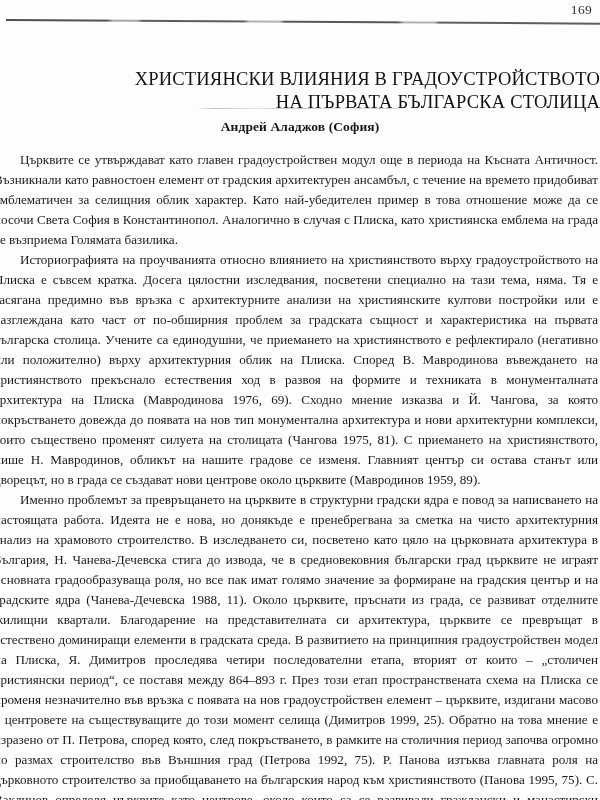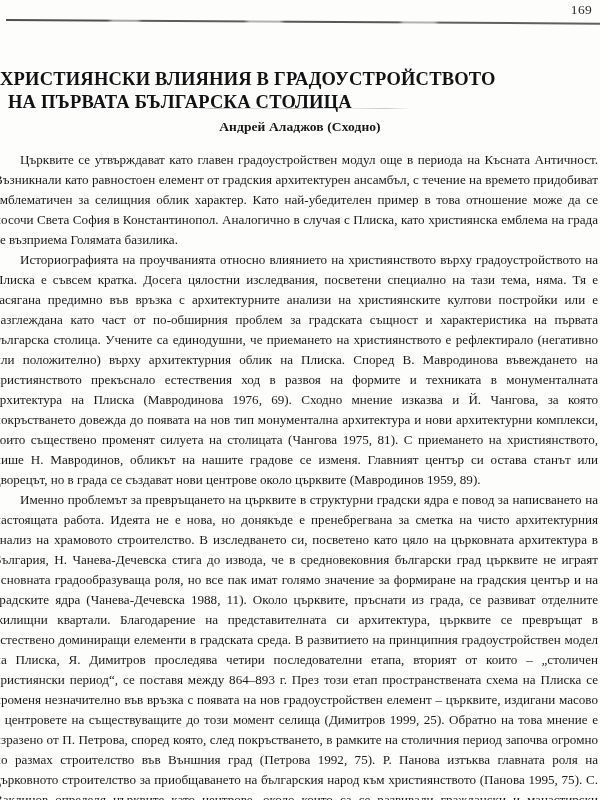--- a/index.html
+++ b/index.html
@@ -73,23 +73,23 @@
       rgba(90,90,90,0) 100%);
     opacity: .7;
   }
 
   
   .title {
     position: absolute;
     top: 56px;
     left: 0;
     width: 600px;
-    text-align: left;
+    text-align: right;
     font-family: "Liberation Serif", "DejaVu Serif", serif;
-    font-weight: bold;
+    font-weight: normal;
     font-size: 18.5px;
     line-height: 23px;
     letter-spacing: .2px;
     color: #101214;
   }
   .title .line2 { display: block; margin-left: 8px; }
 
   
   .byline {
     position: absolute;
@@ -139,21 +139,21 @@
 
   <div class="rule-top"></div>
 
   <h1 class="title">
     <span class="line1">ХРИСТИЯНСКИ ВЛИЯНИЯ В ГРАДОУСТРОЙСТВОТО</span>
     <span class="line2">НА ПЪРВАТА БЪЛГАРСКА СТОЛИЦА</span>
   </h1>
 
   <div class="rule-mid"></div>
 
-  <div class="byline">Андрей Аладжов (Сходно)</div>
+  <div class="byline">Андрей Аладжов (София)</div>
 
   <div class="body-text">
     <p>Църквите се утвърждават като главен градоустройствен модул още в периода на Късната Античност. Възникнали като равностоен елемент от градския архитектурен ансамбъл, с течение на времето придобиват емблематичен за селищния облик характер. Като най-убедителен пример в това отношение може да се посочи Света София в Константинопол. Аналогично в случая с Плиска, като християнска емблема на града се възприема Голямата базилика.</p>
     <p>Историографията на проучванията относно влиянието на християнството върху градоустройството на Плиска е съвсем кратка. Досега цялостни изследвания, посветени специално на тази тема, няма. Тя е засягана предимно във връзка с архитектурните анализи на християнските култови постройки или е разглеждана като част от по-обширния проблем за градската същност и характеристика на първата българска столица. Учените са единодушни, че приемането на християнството е рефлектирало (негативно или положително) върху архитектурния облик на Плиска. Според В. Мавродинова въвеждането на християнството прекъснало естествения ход в развоя на формите и техниката в монументалната архитектура на Плиска (Мавродинова 1976, 69). Сходно мнение изказва и Й. Чангова, за която покръстването довежда до появата на нов тип монументална архитектура и нови архитектурни комплекси, които съществено променят силуета на столицата (Чангова 1975, 81). С приемането на християнството, пише Н. Мавродинов, обликът на нашите градове се изменя. Главният център си остава станът или дворецът, но в града се създават нови центрове около църквите (Мавродинов 1959, 89).</p>
     <p>Именно проблемът за превръщането на църквите в структурни градски ядра е повод за написването на настоящата работа. Идеята не е нова, но донякъде е пренебрегвана за сметка на чисто архитектурния анализ на храмовото строителство. В изследването си, посветено като цяло на църковната архитектура в България, Н. Чанева-Дечевска стига до извода, че в средновековния български град църквите не играят основната градообразуваща роля, но все пак имат голямо значение за формиране на градския център и на градските ядра (Чанева-Дечевска 1988, 11). Около църквите, пръснати из града, се развиват отделните жилищни квартали. Благодарение на представителната си архитектура, църквите се превръщат в естествено доминиращи елементи в градската среда. В развитието на принципния градоустройствен модел на Плиска, Я. Димитров проследява четири последователни етапа, вторият от които – „столичен християнски период“, се поставя между 864–893 г. През този етап пространствената схема на Плиска се променя незначително във връзка с появата на нов градоустройствен елемент – църквите, издигани масово в центровете на съществуващите до този момент селища (Димитров 1999, 25). Обратно на това мнение е изразено от П. Петрова, според която, след покръстването, в рамките на столичния период започва огромно по размах строителство във Външния град (Петрова 1992, 75). Р. Панова изтъква главната роля на църковното строителство за приобщаването на българския народ към християнството (Панова 1995, 75). С. Ваклинов определя църквите като центрове, около които са се развивали граждански и манастирски комплекси или цели квартали във Външния град (Ваклинов 1977, 169).</p>
 
   </div>
 
 </div>
 

